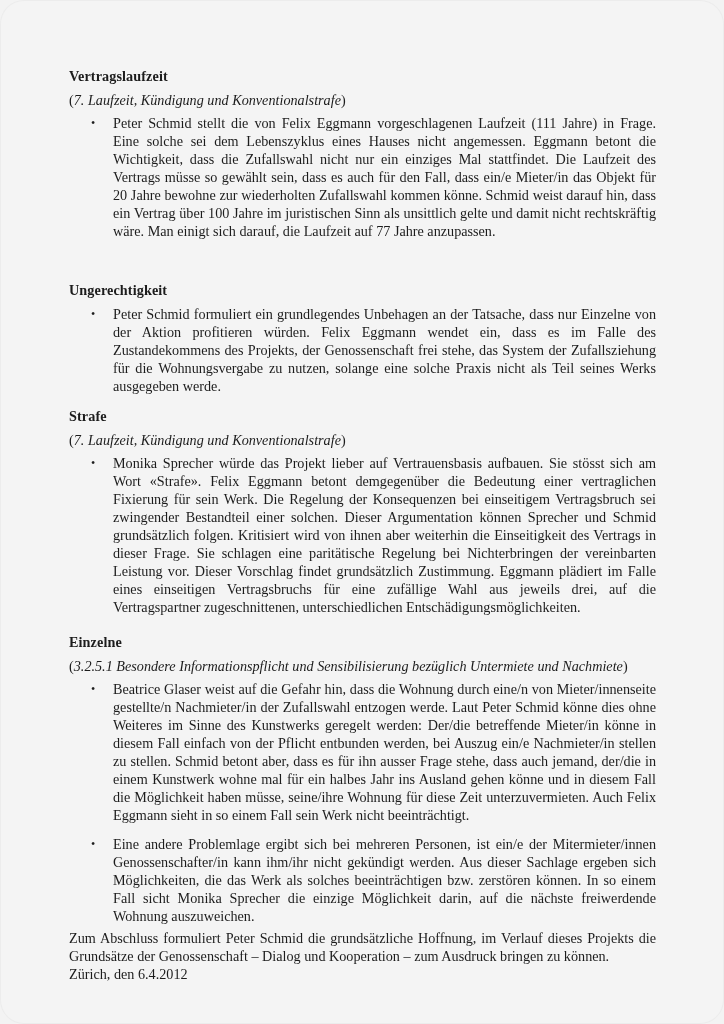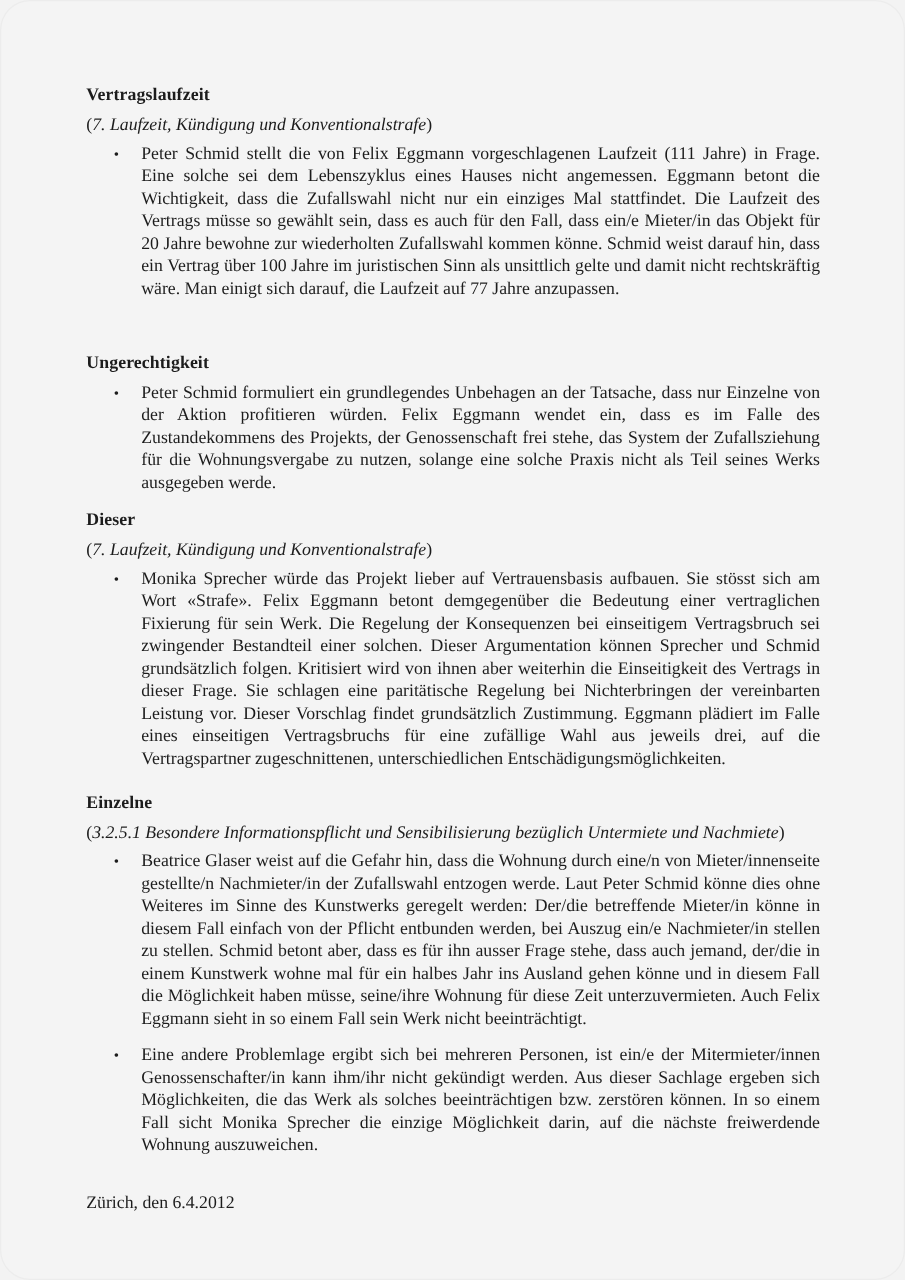--- a/index.html
+++ b/index.html
@@ -65,21 +65,20 @@
     }
     .section { margin-bottom: 0; }
     #sec-ungerechtigkeit { margin-top: 41px; }
     #sec-strafe { margin-top: 12px; }
     #sec-nachmiete { margin-top: 17px; }
     .closing {
       margin-top: 4px;
       text-align: justify;
     }
     .date {
-      margin-top: 28px;
     }
   </style>
 </head>
 <body>
 
 <div class="page">
   <div class="content">
 
     <div class="section" id="sec-vertragslaufzeit">
       <div class="heading">Vertragslaufzeit</div>
@@ -90,32 +89,33 @@
     </div>
 
     <div class="section" id="sec-ungerechtigkeit">
       <div class="heading">Ungerechtigkeit</div>
       <ul class="bullets">
         <li><span class="dot">•</span><span>Peter Schmid formuliert ein grundlegendes Unbehagen an der Tatsache, dass nur Einzelne von der Aktion profitieren würden. Felix Eggmann wendet ein, dass es im Falle des Zustandekommens des Projekts, der Genossenschaft frei stehe, das System der Zufallsziehung für die Wohnungsvergabe zu nutzen, solange eine solche Praxis nicht als Teil seines Werks ausgegeben werde.</span></li>
       </ul>
     </div>
 
     <div class="section" id="sec-strafe">
-      <div class="heading">Dieser</div>
+      <div class="heading">Strafe</div>
       <div class="subtitle"><span>(</span><span class="it">7. Laufzeit, Kündigung und Konventionalstrafe</span><span>)</span></div>
       <ul class="bullets">
         <li><span class="dot">•</span><span>Monika Sprecher würde das Projekt lieber auf Vertrauensbasis aufbauen. Sie stösst sich am Wort «Strafe». Felix Eggmann betont demgegenüber die Bedeutung einer vertraglichen Fixierung für sein Werk. Die Regelung der Konsequenzen bei einseitigem Vertragsbruch sei zwingender Bestandteil einer solchen. Dieser Argumentation können Sprecher und Schmid grundsätzlich folgen. Kritisiert wird von ihnen aber weiterhin die Einseitigkeit des Vertrags in dieser Frage. Sie schlagen eine paritätische Regelung bei Nichterbringen der vereinbarten Leistung vor. Dieser Vorschlag findet grundsätzlich Zustimmung. Eggmann plädiert im Falle eines einseitigen Vertragsbruchs für eine zufällige Wahl aus jeweils drei, auf die Vertragspartner zugeschnittenen, unterschiedlichen Entschädigungsmöglichkeiten.</span></li>
       </ul>
     </div>
 
     <div class="section" id="sec-nachmiete">
       <div class="heading">Einzelne</div>
       <div class="subtitle"><span>(</span><span class="it">3.2.5.1 Besondere Informationspflicht und Sensibilisierung bezüglich Untermiete und Nachmiete</span><span>)</span></div>
       <ul class="bullets">
         <li><span class="dot">•</span><span>Beatrice Glaser weist auf die Gefahr hin, dass die Wohnung durch eine/n von Mieter/innenseite gestellte/n Nachmieter/in der Zufallswahl entzogen werde. Laut Peter Schmid könne dies ohne Weiteres  im Sinne des Kunstwerks geregelt werden: Der/die betreffende Mieter/in könne in diesem Fall einfach von der Pflicht entbunden werden, bei Auszug ein/e Nachmieter/in stellen zu stellen. Schmid betont aber, dass es für ihn ausser Frage stehe, dass auch jemand, der/die in einem Kunstwerk wohne mal für ein halbes Jahr ins Ausland gehen könne und in diesem Fall die Möglichkeit haben müsse, seine/ihre Wohnung für diese Zeit unterzuvermieten. Auch Felix Eggmann sieht in so einem Fall sein Werk nicht beeinträchtigt.</span></li>
         <li><span class="dot">•</span><span>Eine andere Problemlage ergibt sich bei mehreren Personen, ist ein/e der Mitermieter/innen Genossenschafter/in kann ihm/ihr nicht gekündigt werden. Aus dieser Sachlage ergeben sich Möglichkeiten, die das Werk als solches beeinträchtigen bzw. zerstören können. In so einem Fall sicht Monika Sprecher die einzige Möglichkeit darin, auf die nächste freiwerdende Wohnung auszuweichen.</span></li>
       </ul>
     </div>
 
+    <div class="closing">Zum Abschluss formuliert Peter Schmid die grundsätzliche Hoffnung, im Verlauf dieses Projekts die Grundsätze der Genossenschaft – Dialog und Kooperation – zum Ausdruck bringen zu können.</div>
 
     <div class="date">Zürich, den 6.4.2012</div>
   </div>
 </div>
 
 </body></html>

